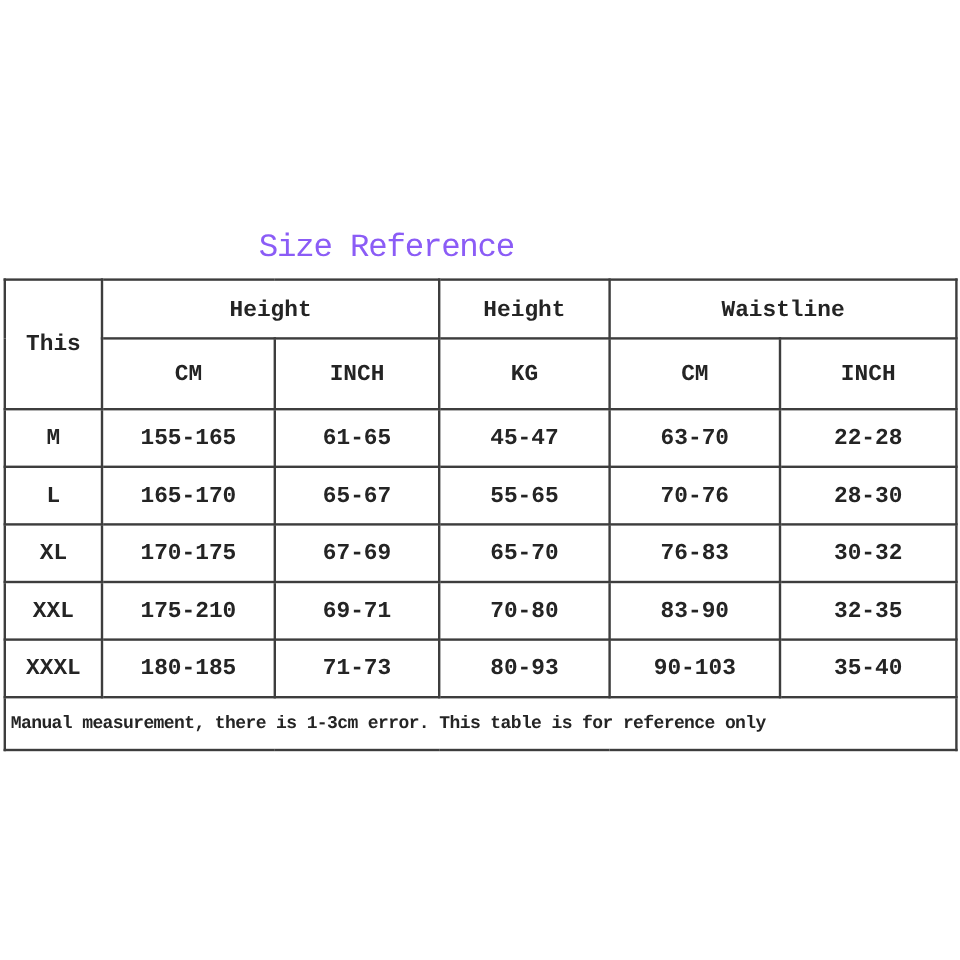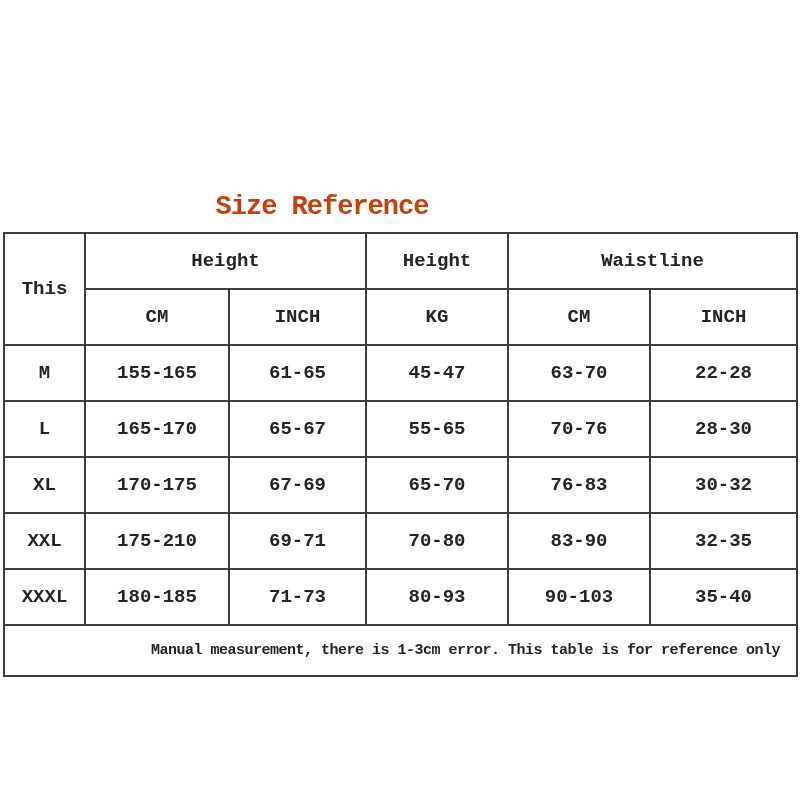--- a/index.html
+++ b/index.html
@@ -15,51 +15,51 @@
     font-family: "Liberation Mono", "DejaVu Sans Mono", monospace;
     color: #242424;
   }
   .page-title {
     position: absolute;
     top: 192px;
     left: 0;
     width: 644px;
     text-align: center;
     font-size: 27px;
-    font-weight: bold;
+    font-weight: normal;
     letter-spacing: -1px;
-    color: #c2410c;
+    color: #8b5cf6;
     margin: 0;
   }
   table.size-table {
     position: absolute;
     left: 3px;
     top: 232px;
     width: 793px;
     border-collapse: collapse;
     table-layout: fixed;
   }
   table.size-table th,
   table.size-table td {
     border: 2px solid #3d3d3d;
     text-align: center;
     vertical-align: middle;
     font-size: 19px;
     font-weight: bold;
-    padding: 16px;
+    padding: 0;
     color: #242424;
     overflow: hidden;
     white-space: nowrap;
   }
   tr.group-row   { height: 49px; }
-  tr.unit-row    { height: 36px; }
+  tr.unit-row    { height: 59px; }
   tr.data-row    { height: 48px; }
   tr.footer-row  { height: 44px; }
   tr.footer-row td {
-    text-align: right;
+    text-align: left;
     font-size: 15px;
     font-weight: bold;
     letter-spacing: -0.5px;
     padding-left: 4px;
   }
 </style>
 </head>
 <body>
 
 <h1 class="page-title">Size Reference</h1>

